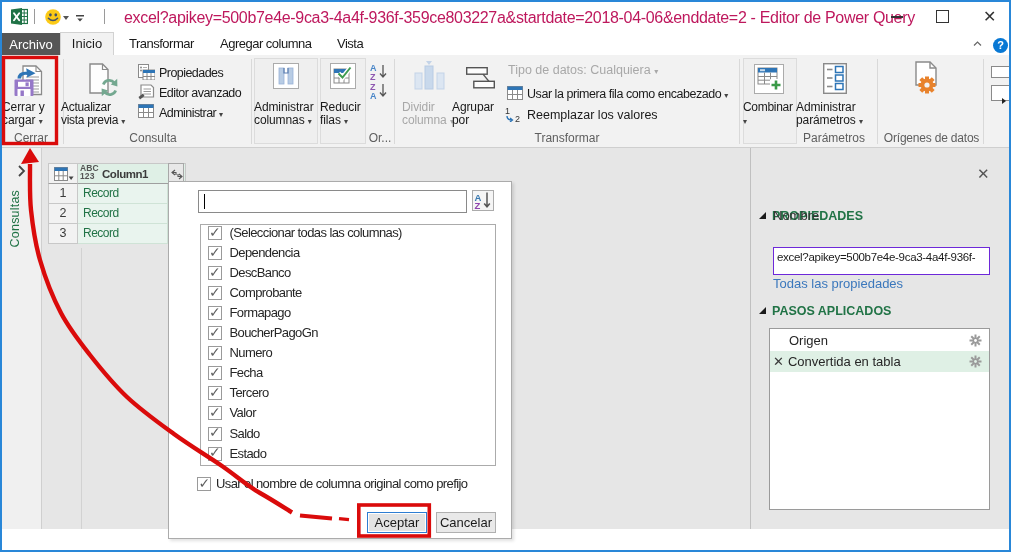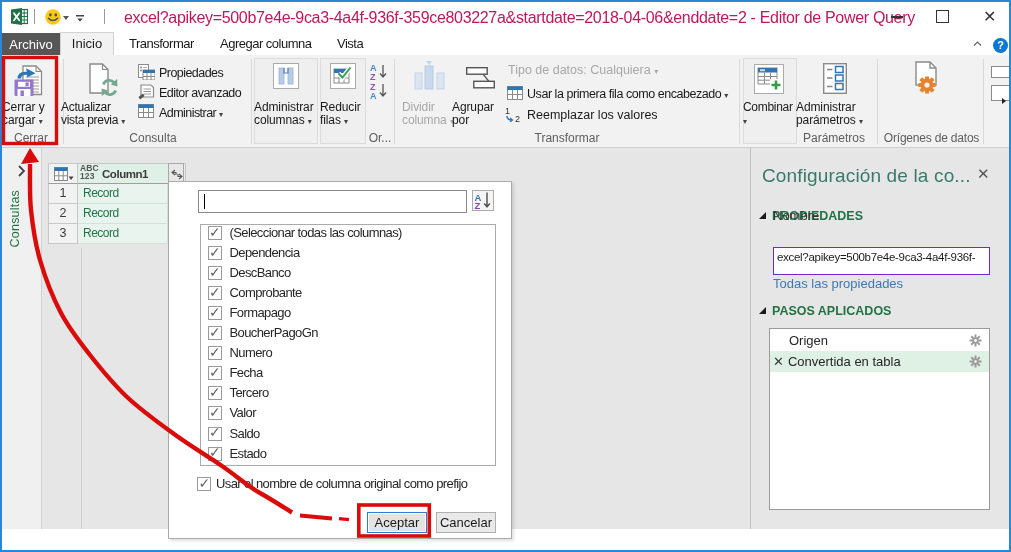--- a/index.html
+++ b/index.html
@@ -347,21 +347,20 @@
       </div>
       <div class="cell rownum" style="top:21px">1</div>
       <div class="cell rowdata" style="top:21px">Record</div>
       <div class="cell rownum" style="top:41px">2</div>
       <div class="cell rowdata" style="top:41px">Record</div>
       <div class="cell rownum" style="top:61px">3</div>
       <div class="cell rowdata" style="top:61px">Record</div>
     </div>
 
     <div id="rpanel">
-      <div id="rp-title">Configuración de la co...</div>
       <div id="rp-close">✕</div>
       <div class="rp-tri" style="top:64px"></div>
       <div class="rp-h" style="top:61px">PROPIEDADES</div>
       <div id="rp-nombre">Nombre</div>
       <div id="rp-input">excel?apikey=500b7e4e-9ca3-4a4f-936f-</div>
       <div id="rp-link">Todas las propiedades</div>
       <div class="rp-tri" style="top:159px"></div>
       <div class="rp-h" style="top:156px">PASOS APLICADOS</div>
       <div id="steps">
         <div class="step" style="top:1px">

